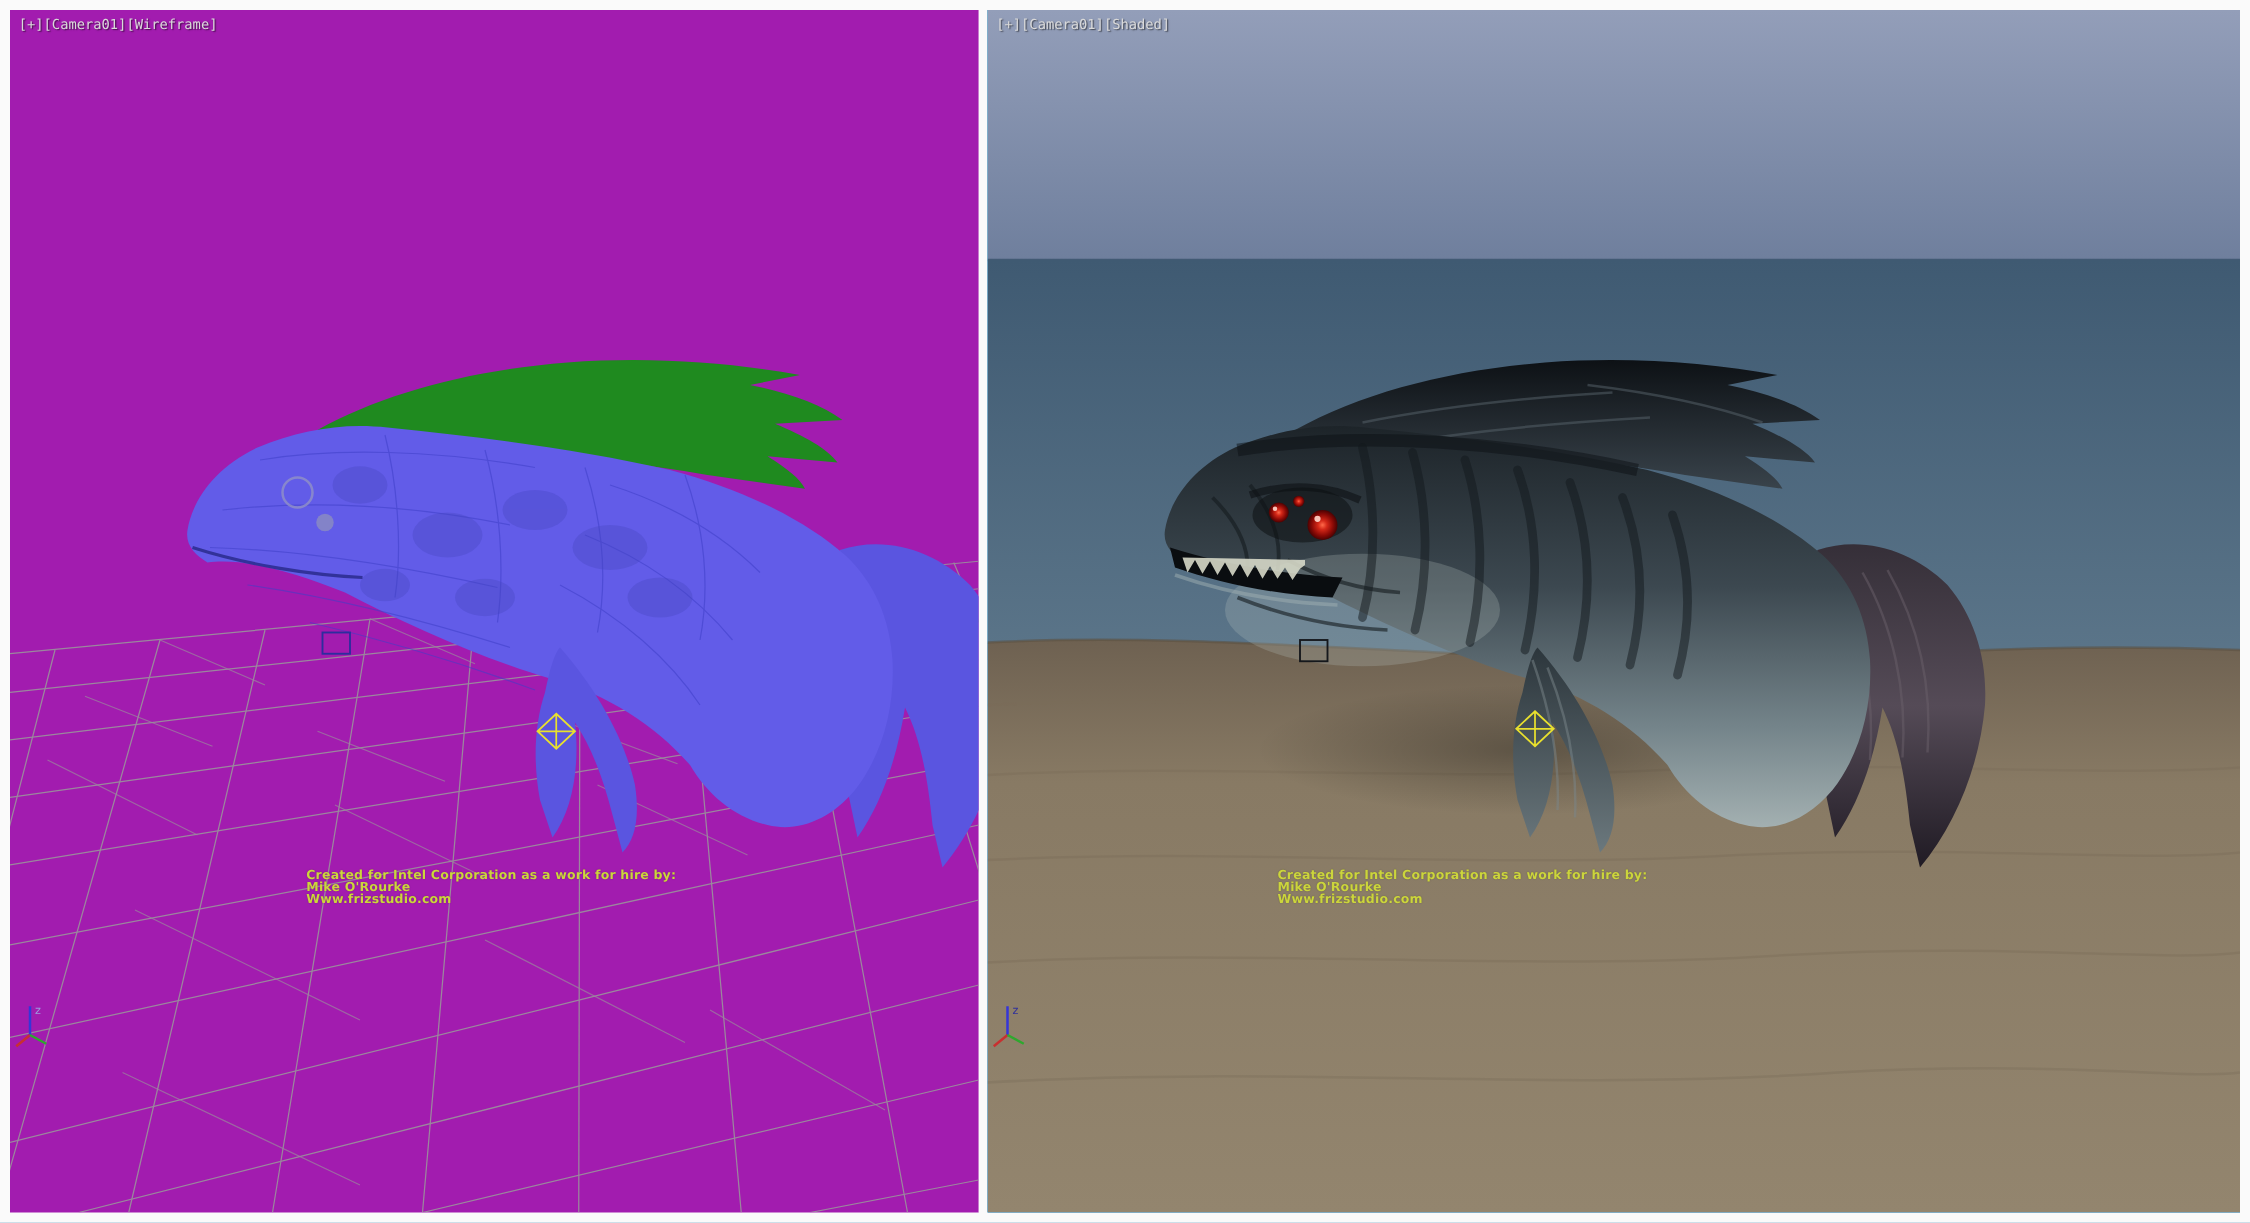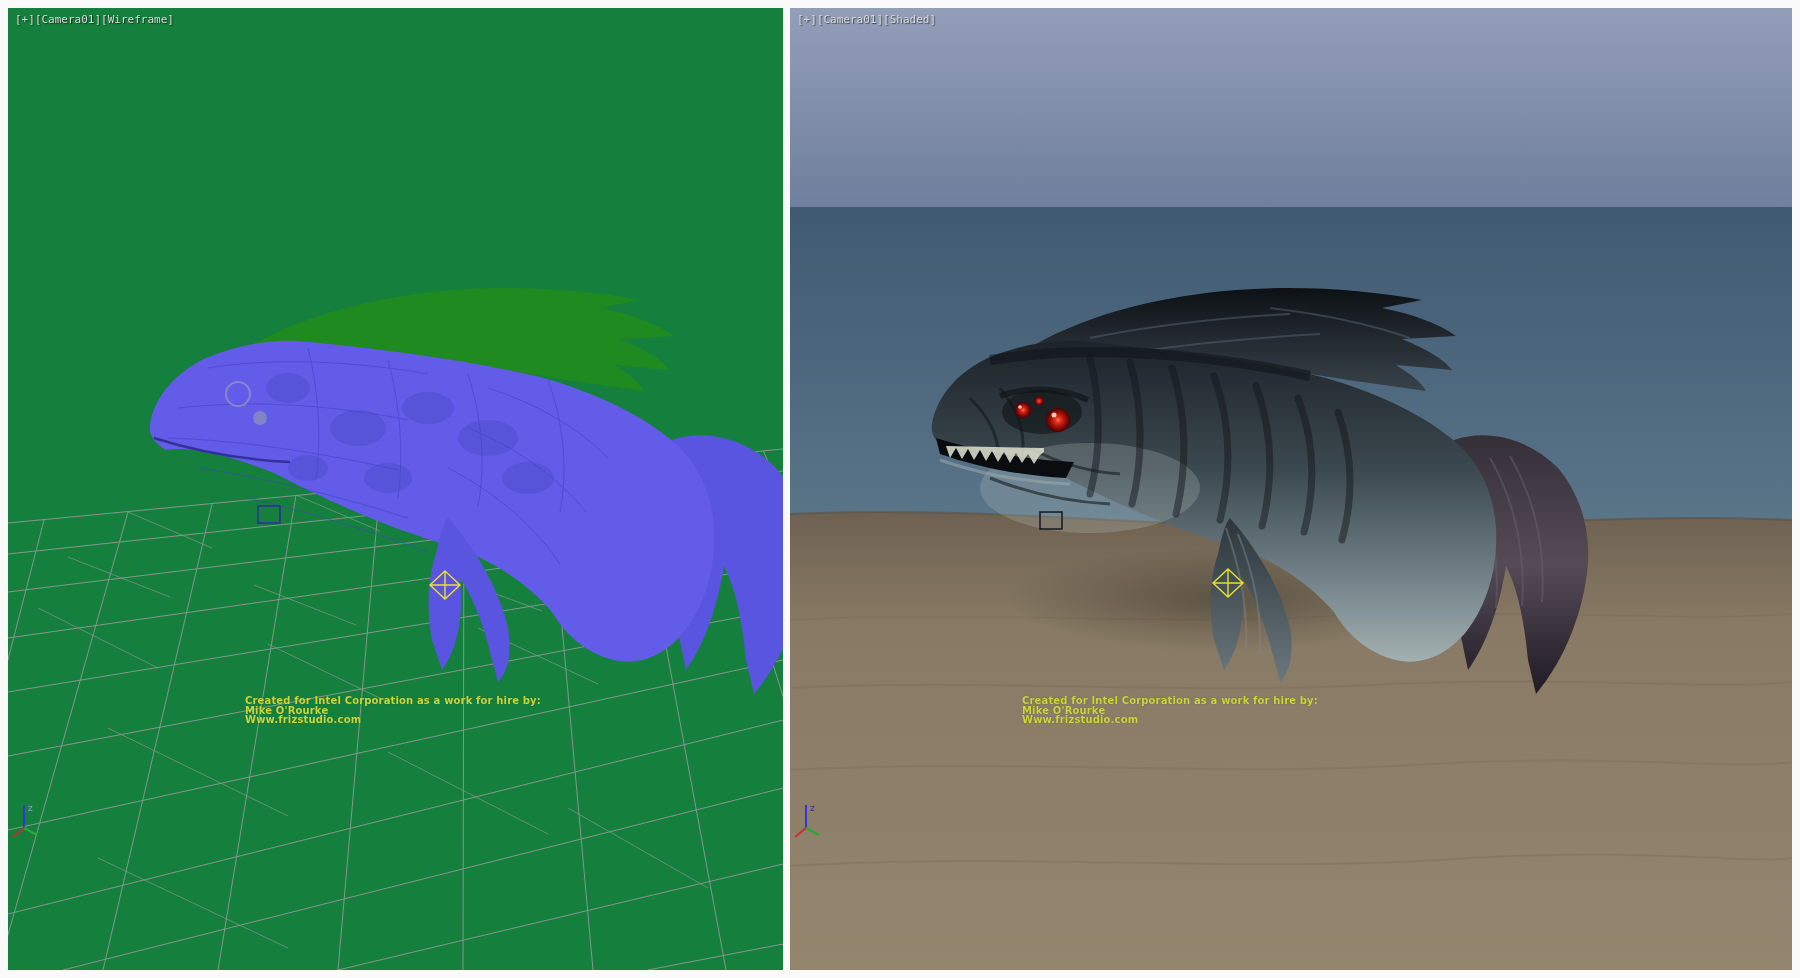--- a/index.html
+++ b/index.html
@@ -1,18 +1,18 @@
 <!DOCTYPE html>
 <html><head>
 <meta charset="utf-8">
 <style>
   html,body{margin:0;padding:0;background:#fafafa;}
   .stage{position:relative;width:1800px;height:978px;background:#fafafa;font-family:"DejaVu Sans",sans-serif;overflow:hidden;}
   .vp{position:absolute;top:8px;height:962px;overflow:hidden;}
-  .vp-left{left:8px;width:775px;background:#15803d;}
+  .vp-left{left:8px;width:775px;background:#a21caf;}
   .vp-right{left:790px;width:1002px;background:#0369a1;}
   .splitter{position:absolute;left:783px;top:8px;width:7px;height:962px;background:#fafafa;cursor:ew-resize;}
   .vp-label{position:absolute;top:5px;left:7px;z-index:3;font-family:"DejaVu Sans Mono",monospace;
             font-size:11px;color:#d9d9d9;white-space:nowrap;text-shadow:1px 1px 1px rgba(0,0,0,.55);}
   .vp-label span{cursor:pointer;}
   .credit{position:absolute;z-index:3;color:#ccd53c;font-size:10px;line-height:9.5px;font-weight:bold;
           letter-spacing:.15px;text-shadow:0 0 1px rgba(0,0,0,.35);}
   .credit-left{left:237px;top:688px;}
   .credit-right{left:232px;top:688px;}
   svg.scene{position:absolute;left:0;top:0;z-index:1;display:block;}

